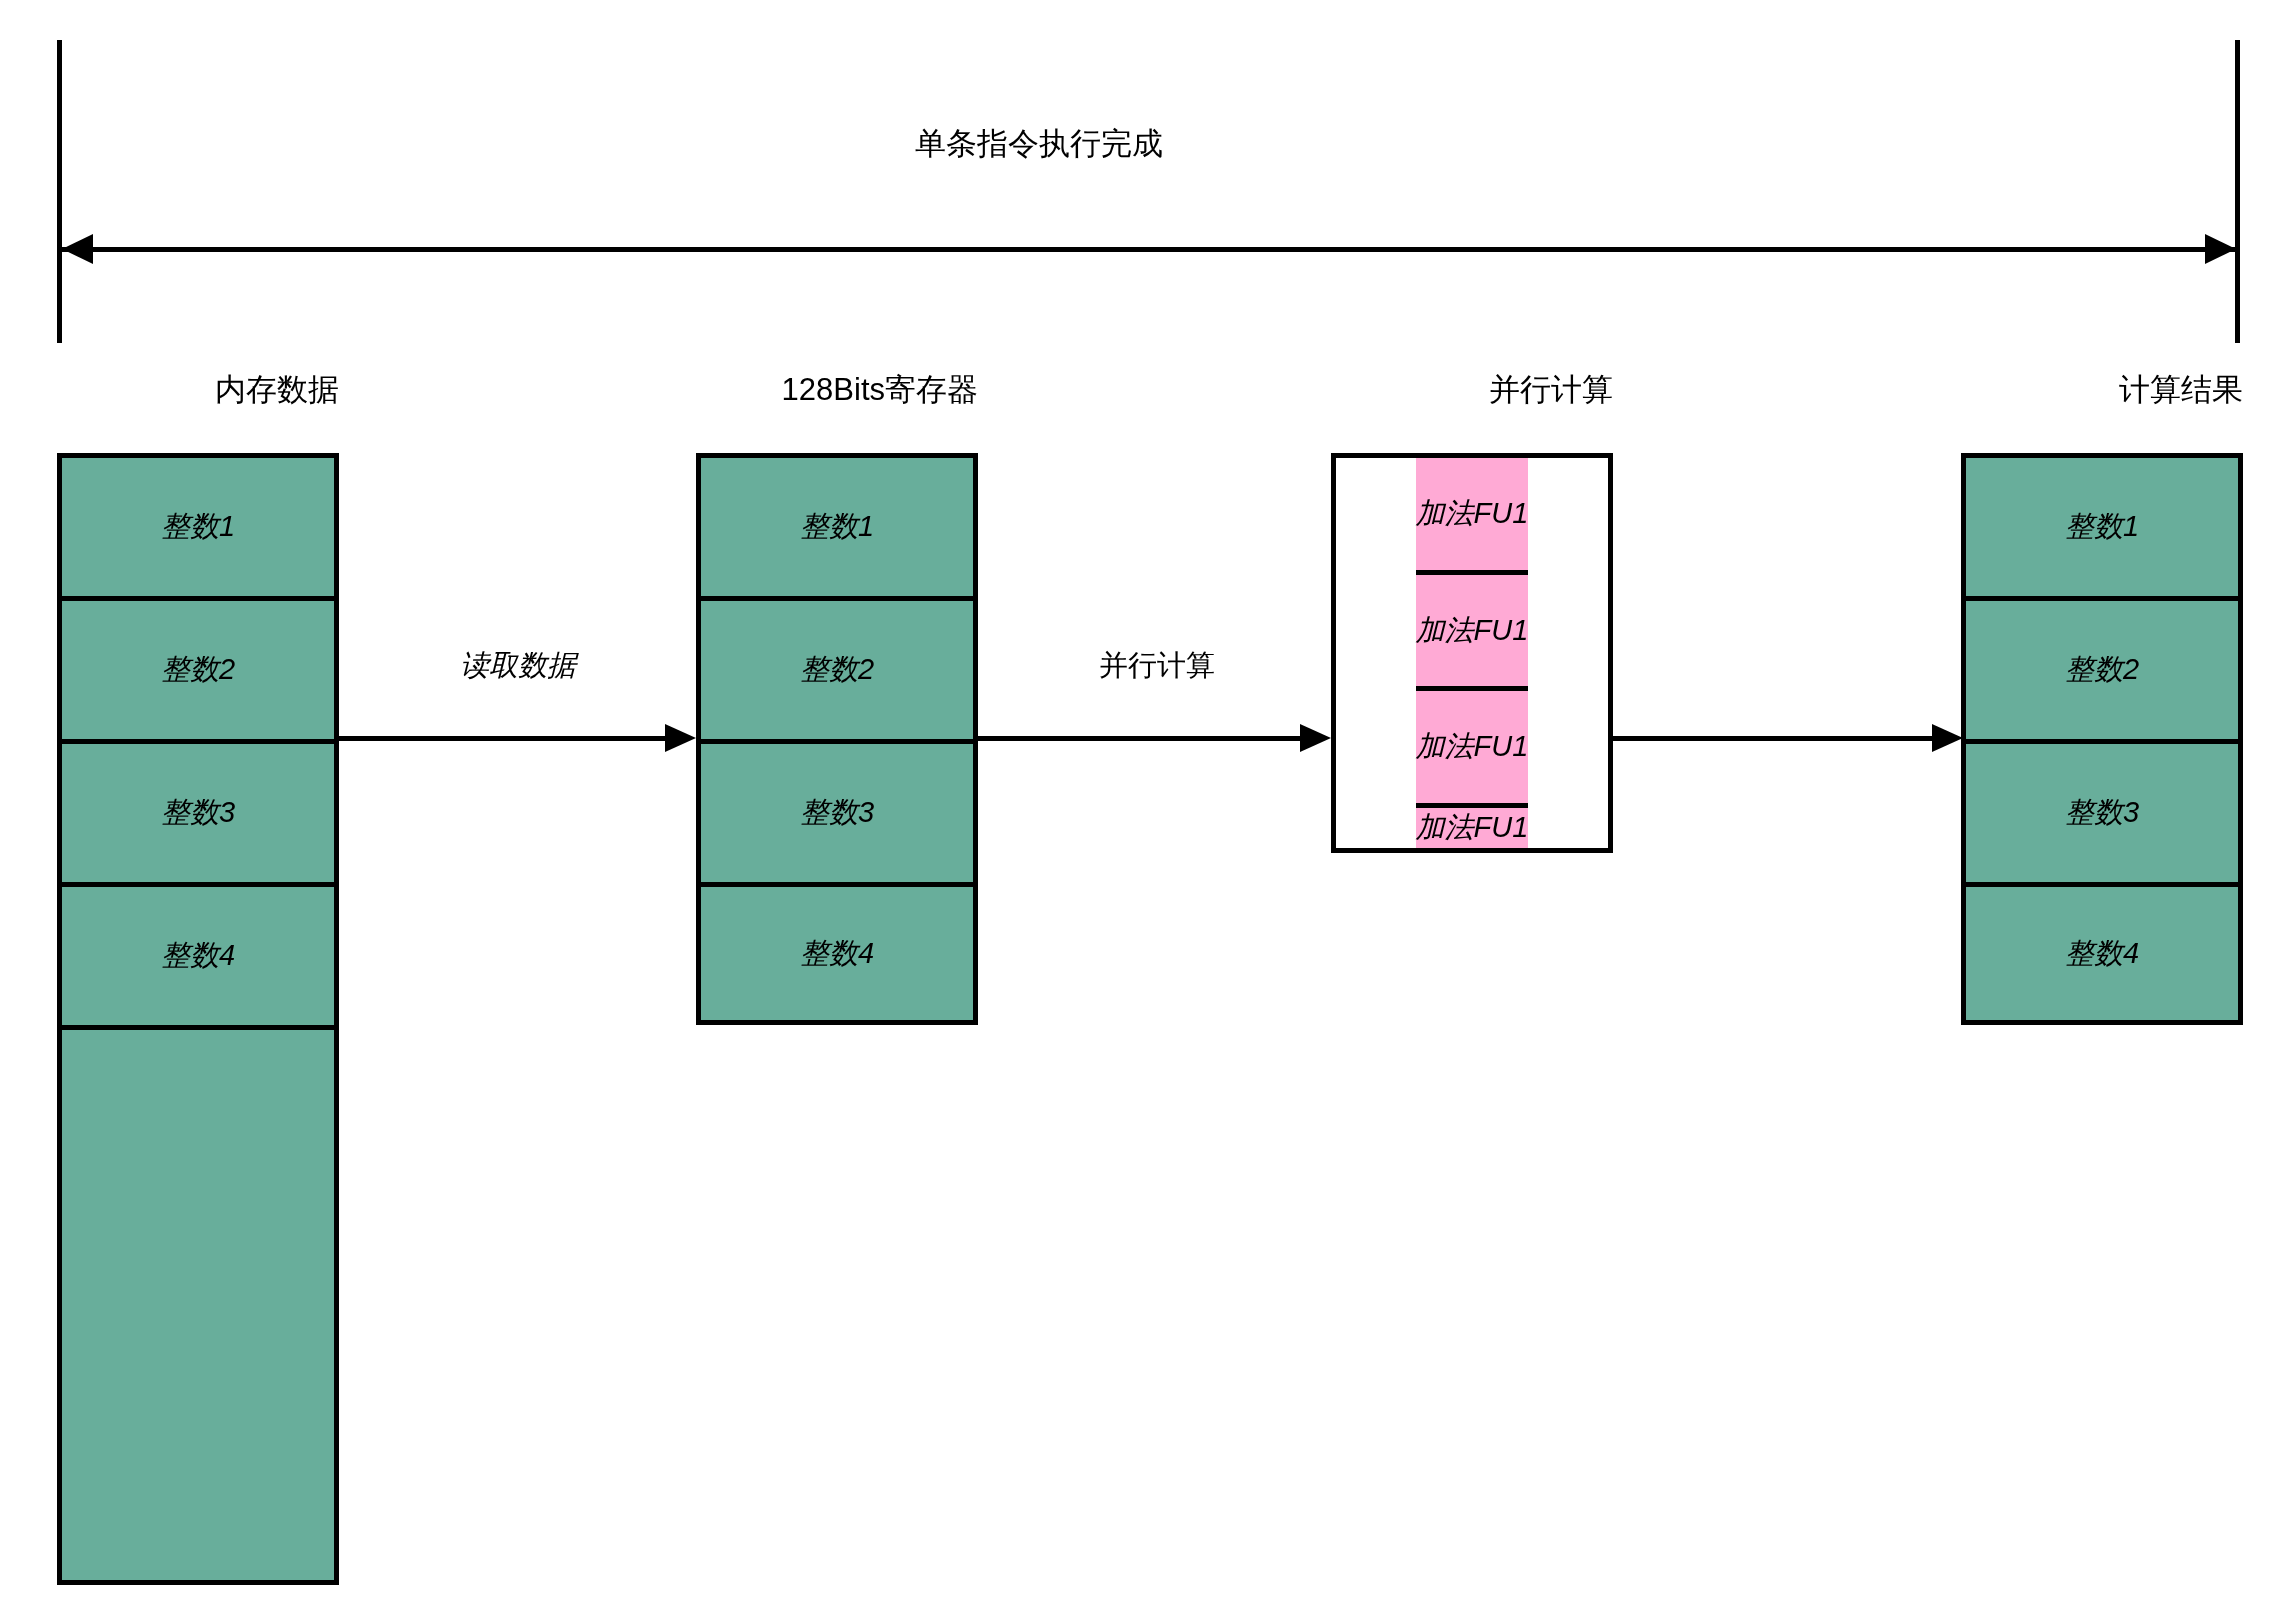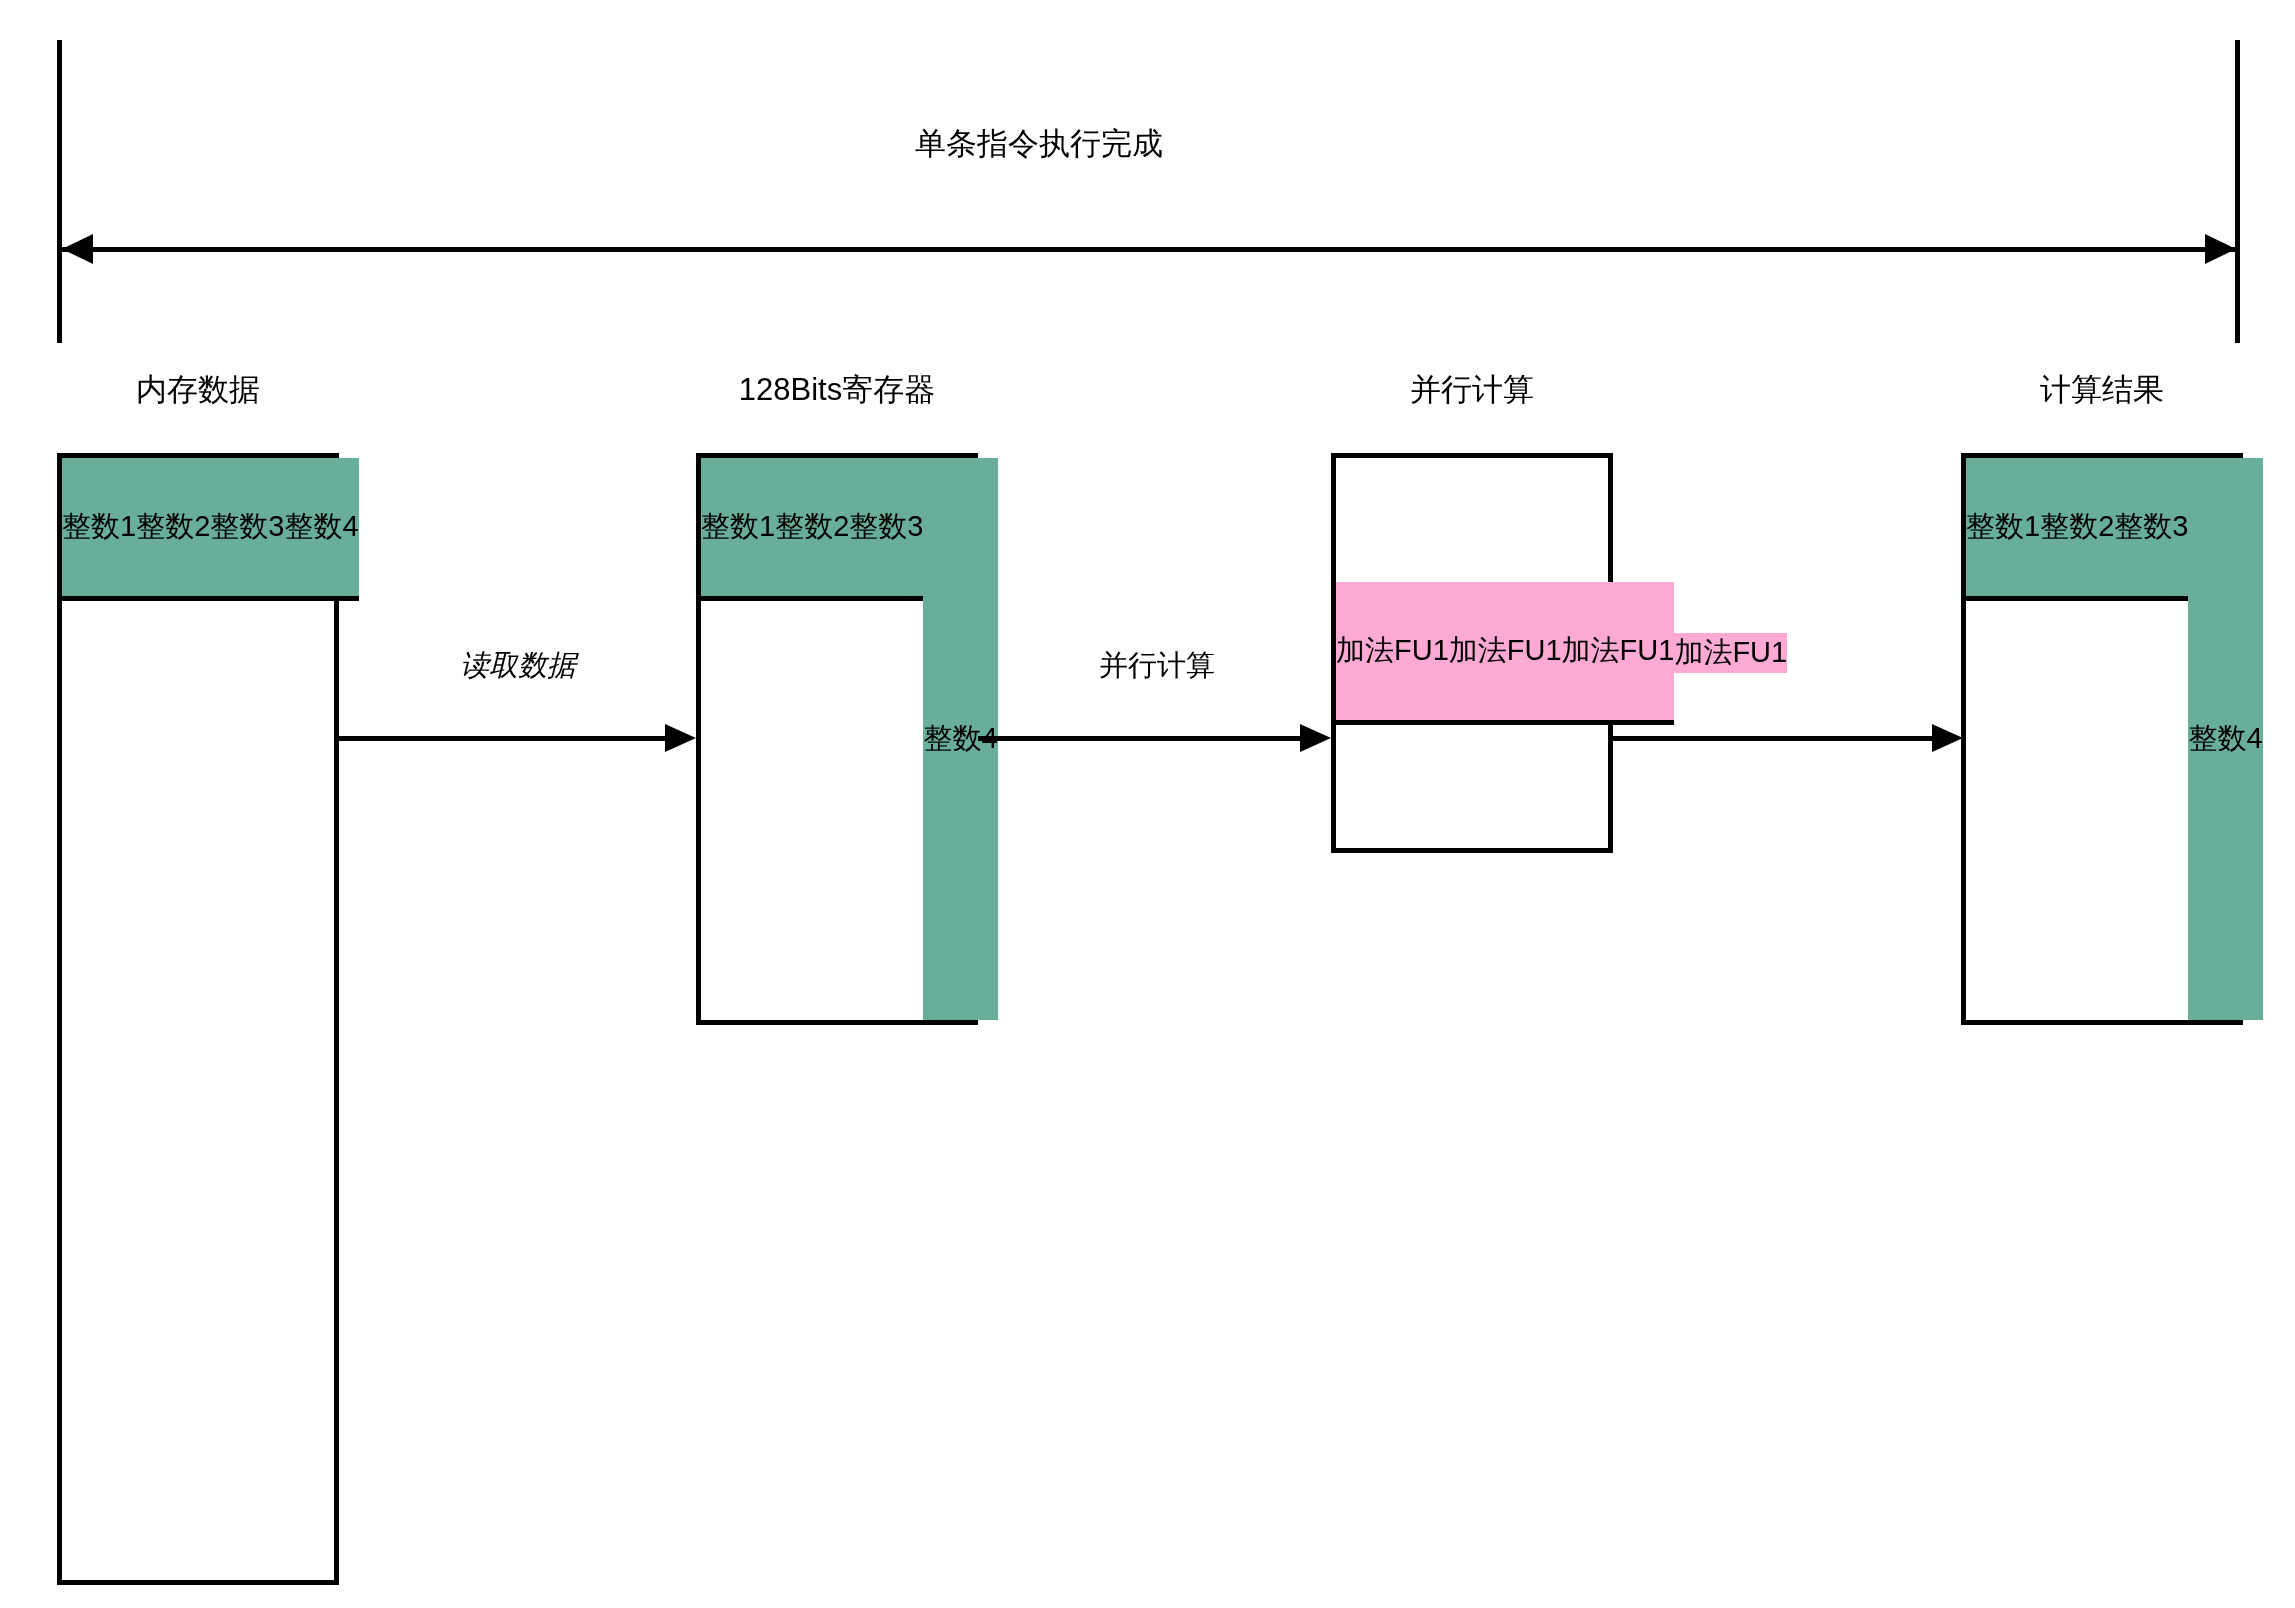--- a/index.html
+++ b/index.html
@@ -46,33 +46,34 @@
     position: absolute;
     text-align: left;
     font-size: 31px;
     color: #000000;
     white-space: nowrap;
   }
 
   
   .col-header {
     position: absolute;
-    text-align: center;
+    text-align: right;
     font-size: 31px;
     color: #000000;
     white-space: nowrap;
   }
 
   
   .stack {
     position: absolute;
     border: 5.4px solid #000000;
     box-sizing: border-box;
     display: flex;
-    flex-direction: row;
+    flex-direction: column;
+    font-style: italic;
   }
   .cell {
     box-sizing: border-box;
     display: flex;
     align-items: center;
     justify-content: center;
     font-size: 29px;
     color: #000000;
     white-space: nowrap;
     border-bottom: 5.4px solid #000000;

